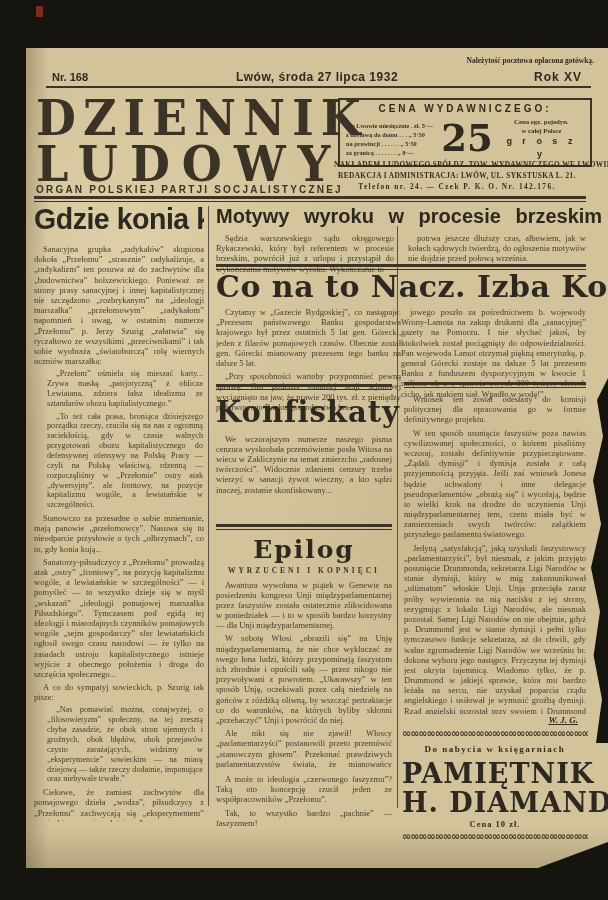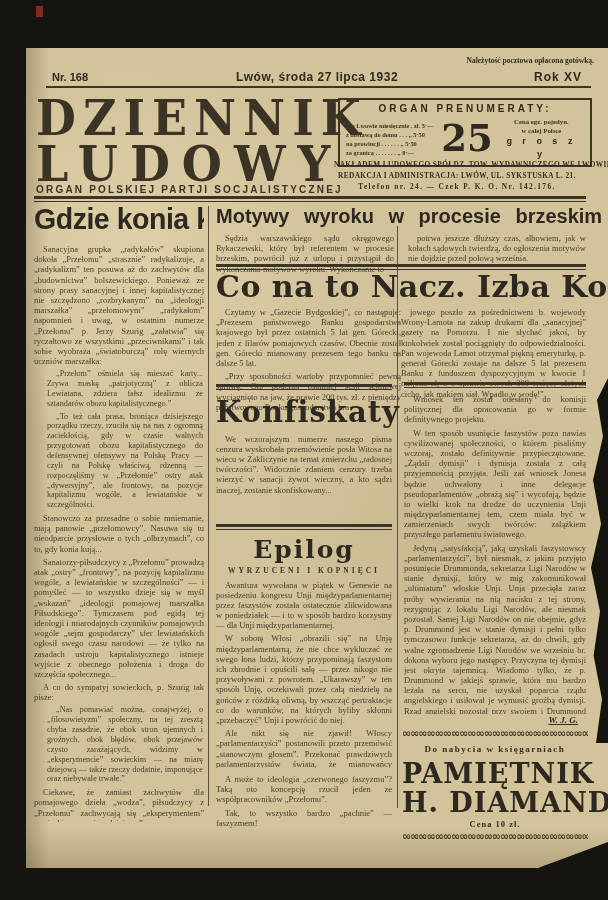--- a/index.html
+++ b/index.html
@@ -70,21 +70,21 @@
   <div class="abs hdr-date" style="left:0;top:23px;width:582px;text-align:center;">Lwów, środa 27 lipca 1932</div>
   <div class="abs postage" style="right:14px;top:8px;width:220px;">Należytość pocztowa opłacona gotówką.</div>
   <div class="abs volume" style="right:26px;top:22px;width:120px;">Rok XV</div>
   <div class="abs rule" style="left:20px;top:38px;width:545px;"></div>
 
   <div class="abs mast-title" style="left:10px;top:48px;">DZIENNIK</div>
   <div class="abs mast-title" style="left:10px;top:94px;letter-spacing:12px;">LUDOWY</div>
   <div class="abs mast-sub" style="left:10px;top:137px;">ORGAN POLSKIEJ PARTJI SOCJALISTYCZNEJ</div>
 
   <div class="abs pbox" style="left:312px;top:50px;width:238px;">
-    <div class="pbox-title">ORGAN PRENUMERATY:</div>
+    <div class="pbox-title">CENA WYDAWNICZEGO:</div>
     <div style="display:flex;align-items:center;margin-top:2px;">
       <div style="flex:0 0 auto;">
         <div class="pbox-line">We Lwowie miesięcznie . zł. 5·—</div>
         <div class="pbox-line">z dostawą do domu . . . „ 5·50</div>
         <div class="pbox-line">na prowincji . . . . . . „ 5·50</div>
         <div class="pbox-line">za granicą . . . . . . . „ 8·—</div>
       </div>
       <div class="pbox-big" style="margin:0 6px 0 8px;">25</div>
       <div style="flex:1;text-align:center;">
         <div class="pbox-note">Cena egz. pojedyn.</div>

